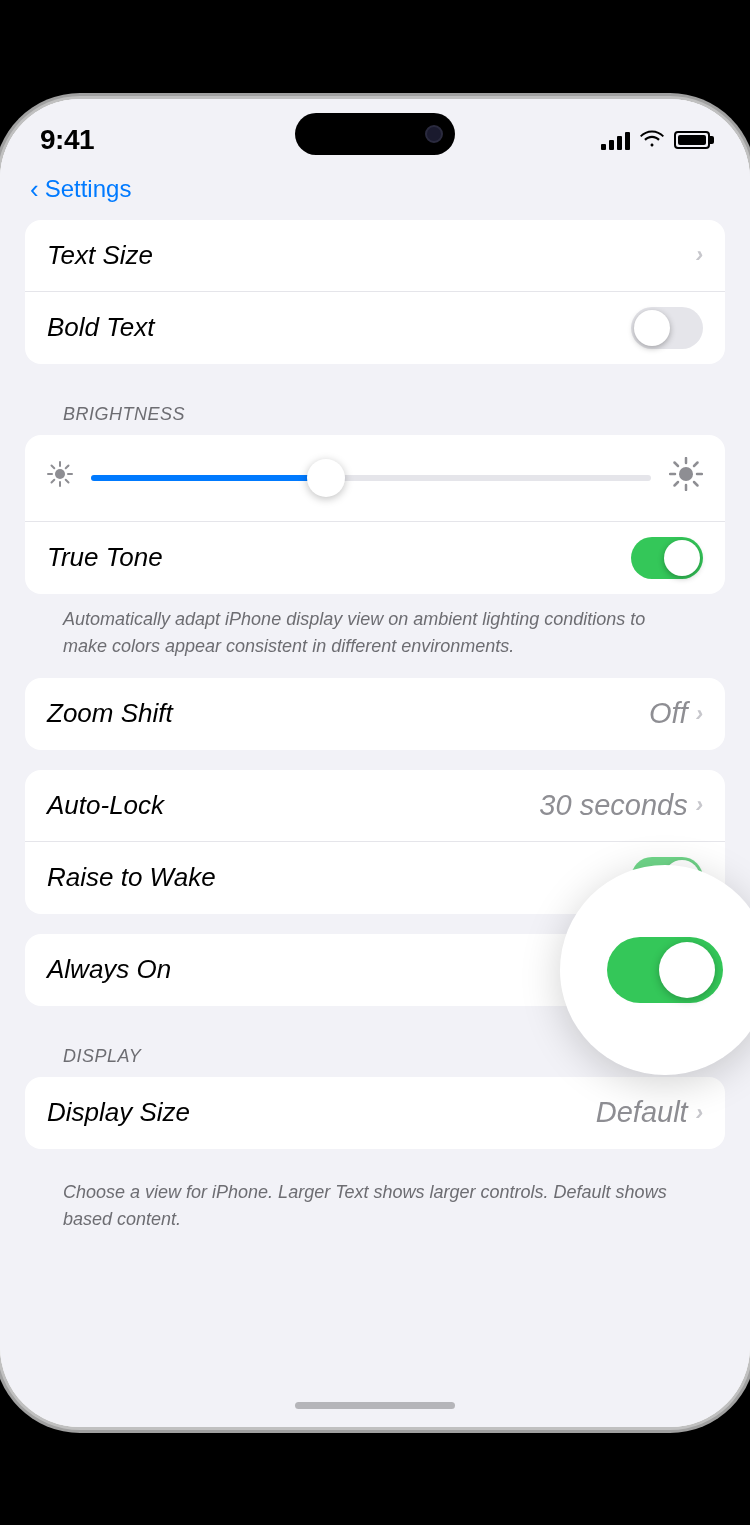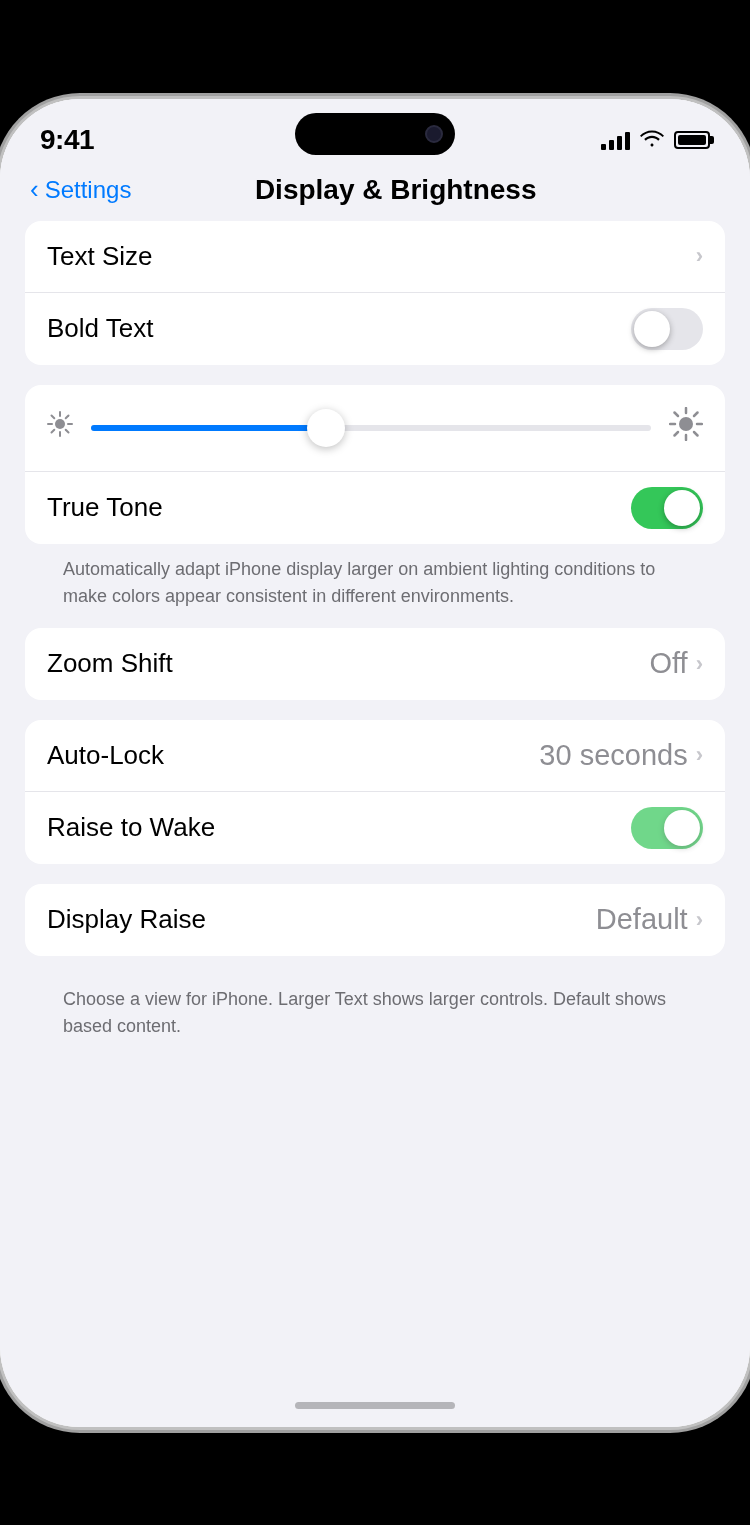--- a/index.html
+++ b/index.html
@@ -161,20 +161,21 @@
       font-size: 28px;
       font-weight: 600;
       color: #000;
       margin-left: -60px;
     }
 
     
     .content {
       padding: 0 25px;
       overflow-y: auto;
+      font-style: italic;
     }
 
     
     .settings-group {
       background: #fff;
       border-radius: 16px;
       margin-bottom: 20px;
       overflow: hidden;
     }
 
@@ -382,40 +383,40 @@
           <div class="battery-fill"></div>
         </div>
       </div>
     </div>
 
     <div class="nav-header">
       <div class="back-button">
         <span class="back-chevron">‹</span>
         <span class="back-text">Settings</span>
       </div>
-      <div class="nav-title">Display &amp; Brightness</div>
     </div>
 
     <div class="content">
 
       <div class="settings-group">
         <div class="settings-row">
           <span class="row-label">Text Size</span>
           <div class="row-right">
             <span class="chevron-right">›</span>
           </div>
         </div>
         <div class="settings-row">
           <span class="row-label">Bold Text</span>
           <div class="toggle off">
             <div class="toggle-knob"></div>
           </div>
         </div>
       </div>
 
+      <div class="section-header">BRIGHTNESS</div>
 
       <div class="brightness-section settings-group">
         <div class="brightness-slider-row">
           <span class="sun-icon-small">
             <svg width="26" height="26" viewBox="0 0 26 26" fill="none">
               <circle cx="13" cy="13" r="5" fill="#8e8e93"></circle>
               <line x1="13" y1="1" x2="13" y2="5" stroke="#8e8e93" stroke-width="2" stroke-linecap="round"></line>
               <line x1="13" y1="21" x2="13" y2="25" stroke="#8e8e93" stroke-width="2" stroke-linecap="round"></line>
               <line x1="1" y1="13" x2="5" y2="13" stroke="#8e8e93" stroke-width="2" stroke-linecap="round"></line>
               <line x1="21" y1="13" x2="25" y2="13" stroke="#8e8e93" stroke-width="2" stroke-linecap="round"></line>
@@ -444,21 +445,21 @@
           </span>
         </div>
         <div class="settings-row">
           <span class="row-label">True Tone</span>
           <div class="toggle on">
             <div class="toggle-knob"></div>
           </div>
         </div>
       </div>
 
-      <div class="section-footer" style="padding-top:6px; padding-bottom:18px;">Automatically adapt iPhone display larger on ambient lighting conditions to make colors appear consistent in different environments.</div>
+      <div class="section-footer" style="padding-top:6px; padding-bottom:18px;">Automatically adapt iPhone display view on ambient lighting conditions to make colors appear consistent in different environments.</div>
 
       <div class="settings-group">
         <div class="settings-row">
           <span class="row-label">Zoom Shift</span>
           <div class="row-right">
             <span class="row-value">Off</span>
             <span class="chevron-right">›</span>
           </div>
         </div>
       </div>
@@ -472,25 +473,37 @@
           </div>
         </div>
         <div class="settings-row">
           <span class="row-label">Raise to Wake</span>
           <div class="toggle on" style="opacity: 0.7;">
             <div class="toggle-knob"></div>
           </div>
         </div>
       </div>
 
-
+      <div class="settings-group always-on-group" style="overflow: visible; position: relative;">
+        <div class="settings-row always-on-row" style="overflow: visible;">
+          <span class="row-label">Always On</span>
+
+          <div style="position: absolute; right: -45px; top: 50%; transform: translateY(-50%); width: 210px; height: 210px; background: #fff; border-radius: 50%; box-shadow: 0 8px 40px rgba(0,0,0,0.18); display: flex; align-items: center; justify-content: center; z-index: 10;">
+            <div style="width: 116px; height: 66px; border-radius: 33px; background: #34c759; position: relative;">
+              <div style="position: absolute; top: 5px; left: 52px; width: 56px; height: 56px; background: #fff; border-radius: 50%; box-shadow: 0 2px 8px rgba(0,0,0,0.25);"></div>
+            </div>
+          </div>
+        </div>
+      </div>
+
+      <div class="section-header">DISPLAY</div>
 
       <div class="settings-group">
         <div class="settings-row">
-          <span class="row-label">Display Raise</span>
+          <span class="row-label">Display Size</span>
           <div class="row-right">
             <span class="row-value">Default</span>
             <span class="chevron-right">›</span>
           </div>
         </div>
       </div>
 
       <div class="section-footer">Choose a view for iPhone. Larger Text shows larger controls. Default shows based content.</div>
 
     </div>

